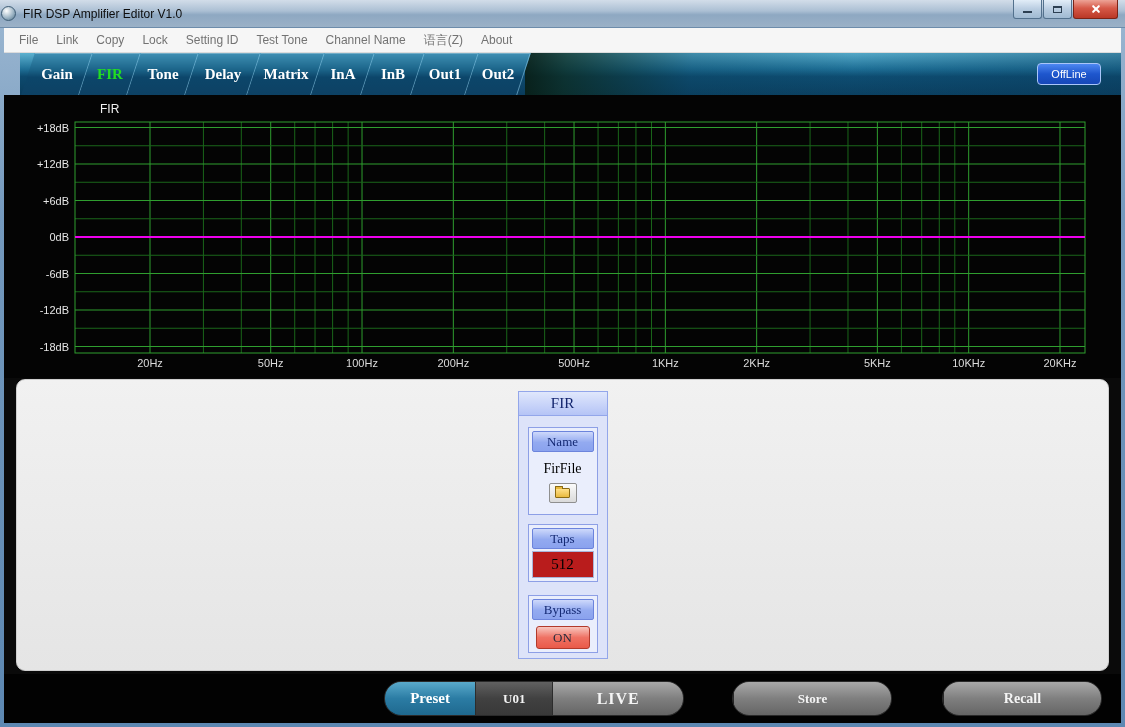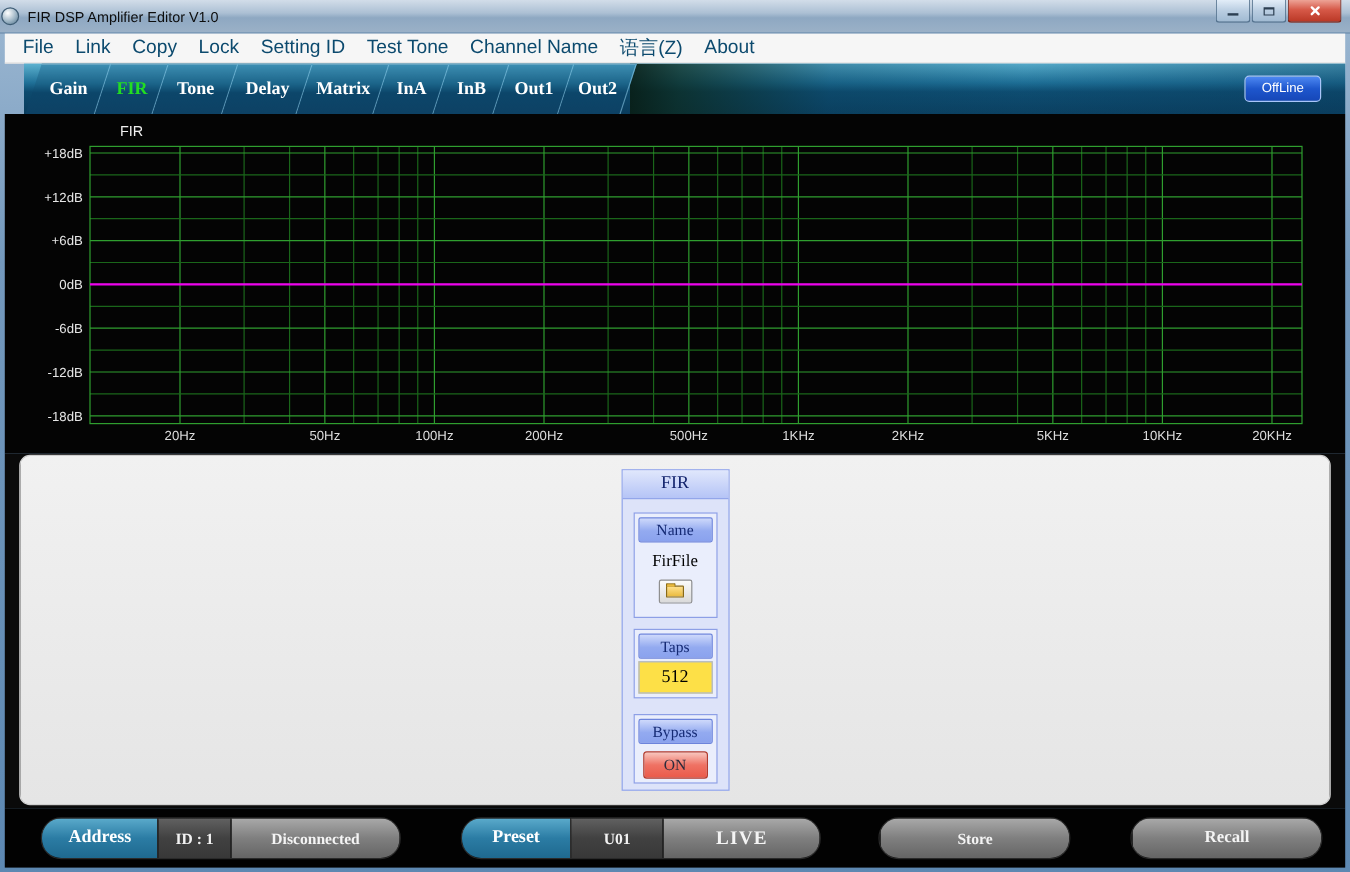--- a/index.html
+++ b/index.html
@@ -24,21 +24,21 @@
   .glyph-min { width:9px; height:2px; background:#2c3f52; margin-top:6px; }
   .glyph-max { width:9px; height:7px; border:1px solid #2c3f52; border-top-width:2px; background:transparent; }
   .glyph-close { position:relative; width:12px; height:12px; }
   .glyph-close i { position:absolute; left:1px; top:5px; width:10px; height:2px; background:#fff; border-radius:1px; }
   .glyph-close i:first-child { transform:rotate(45deg); }
   .glyph-close i:last-child  { transform:rotate(-45deg); }
 
   
   .menubar { position:absolute; left:4px; right:4px; top:28px; height:25px; background:#f6f6f6;
     display:flex; align-items:center; padding-left:6px; border-bottom:1px solid #dcdcdc; }
-  .menu-item { font-size:16px; color:#0c4a6e; padding:0 9px; cursor:default; white-space:nowrap; }
+  .menu-item { font-size:12px; color:#737373; padding:0 9px; cursor:default; white-space:nowrap; }
 
   
   .tabbar { position:absolute; left:20px; right:4px; top:53px; height:42px; overflow:hidden;
     background:linear-gradient(180deg,#5db2d0 0%,#1f7097 38%,#0d4a6e 56%,#0a3c5c 100%); }
   .tabbar-photo { position:absolute; left:505px; right:0; top:0; bottom:0;
     background:linear-gradient(95deg, rgba(8,28,18,.9) 0%, rgba(12,42,30,.75) 7%,
       rgba(12,70,100,.35) 28%, rgba(18,95,135,.12) 55%, rgba(10,62,96,.42) 100%); }
   .tabs { position:absolute; left:8px; top:0; bottom:0; display:flex; }
   .tab { position:relative; height:100%; display:flex; align-items:center; justify-content:center; cursor:pointer; }
   .tab::before { content:""; position:absolute; inset:0; transform:skewX(-18deg);
@@ -72,21 +72,21 @@
   .group.bypass { height:58px; margin-top:13px; }
   .group-hdr { height:21px; background:linear-gradient(#ced9fb,#93aaf0 55%,#8aa2ee); border:1px solid #6c84dc;
     border-radius:2px; display:flex; align-items:center; justify-content:center; font-size:13px; color:#152a74; }
   .fir-file { text-align:center; font-size:14px; color:#000; margin-top:9px; }
   .folder-btn { width:28px; height:20px; margin:6px auto 0; background:linear-gradient(#fbfbfb,#dadada);
     border:1px solid #8f8f8f; border-radius:2px; display:flex; align-items:center; justify-content:center; cursor:pointer; }
   .folder { position:relative; width:15px; height:10px; background:linear-gradient(#ffe08a,#e9ba3f);
     border:1px solid #8a6a14; border-radius:1px; }
   .folder::before { content:""; position:absolute; top:-3px; left:-1px; width:6px; height:2px;
     background:#e9ba3f; border:1px solid #8a6a14; border-bottom:none; border-radius:1px 1px 0 0; }
-  .taps-value { margin-top:2px; height:27px; background:#fde047; border:1px solid #a9b5d9;
+  .taps-value { margin-top:2px; height:27px; background:#b91c1c; border:1px solid #a9b5d9;
     display:flex; align-items:center; justify-content:center; font-size:15px; color:#000; }
   .on-btn { width:54px; height:23px; margin:6px auto 0; border-radius:3px;
     background:linear-gradient(#f8c7bf,#ef7264 50%,#ea5a4a); border:1px solid #b23a2c;
     display:flex; align-items:center; justify-content:center; font-size:13px; color:#2b2b3c; cursor:pointer; }
 
   
   .footer { position:absolute; left:4px; right:4px; top:674px; height:49px; background:#020202; }
   .pill { position:absolute; top:7px; height:35px; border-radius:17px; overflow:hidden; display:flex;
     border:1px solid #2a2a2a; box-shadow:inset 0 1px 0 rgba(255,255,255,.35); font-family:"Liberation Serif",serif; }
   .seg { display:flex; align-items:center; justify-content:center; height:100%; cursor:pointer; }
@@ -258,25 +258,20 @@
 
         <div class="group bypass">
           <div class="group-hdr">Bypass</div>
           <div class="on-btn">ON</div>
         </div>
       </div>
     </div>
   </div>
 
   <div class="footer">
-    <div class="pill p1">
-      <div class="seg teal w-address">Address</div>
-      <div class="seg dark w-id">ID : 1</div>
-      <div class="seg gray w-disc">Disconnected</div>
-    </div>
     <div class="pill p2">
       <div class="seg teal w-preset">Preset</div>
       <div class="seg dark w-u01">U01</div>
       <div class="seg gray w-live">LIVE</div>
     </div>
     <div class="pill store">
       <div class="seg gray full">Store</div>
     </div>
     <div class="pill recall">
       <div class="seg gray full">Recall</div>

